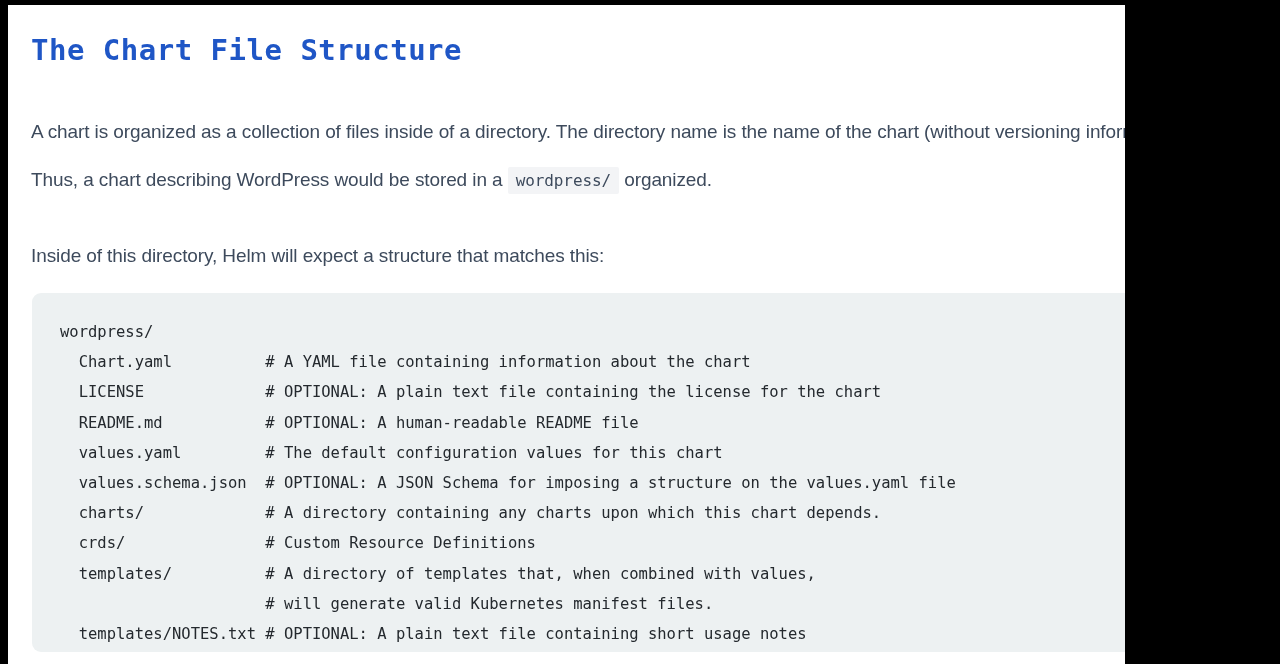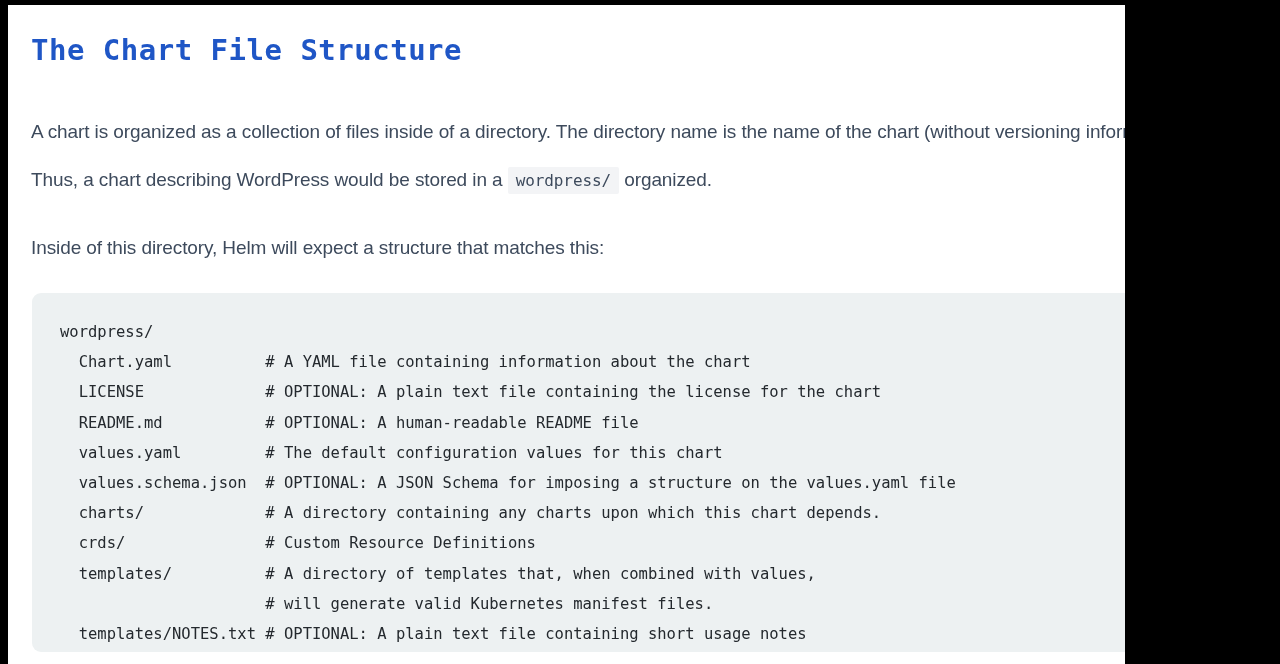--- a/index.html
+++ b/index.html
@@ -53,21 +53,21 @@
   .para {
     position: absolute;
     left: 23px;
     font-size: 19px;
     line-height: 48px;
     color: #3d4a5c;
     font-family: "Liberation Sans", sans-serif;
     letter-spacing: -0.1px;
   }
   .para-1 { top: 84px; width: 1210px; }
-  .para-2 { top: 200px; width: 1100px; }
+  .para-2 { top: 208px; width: 1100px; }
 
   code.inline {
     font-family: "DejaVu Sans Mono", "Liberation Mono", monospace;
     font-size: 16px;
     background: #f3f4f6;
     color: #3d4a5c;
     padding: 4px 8px;
     border-radius: 2px;
     white-space: pre;
   }

